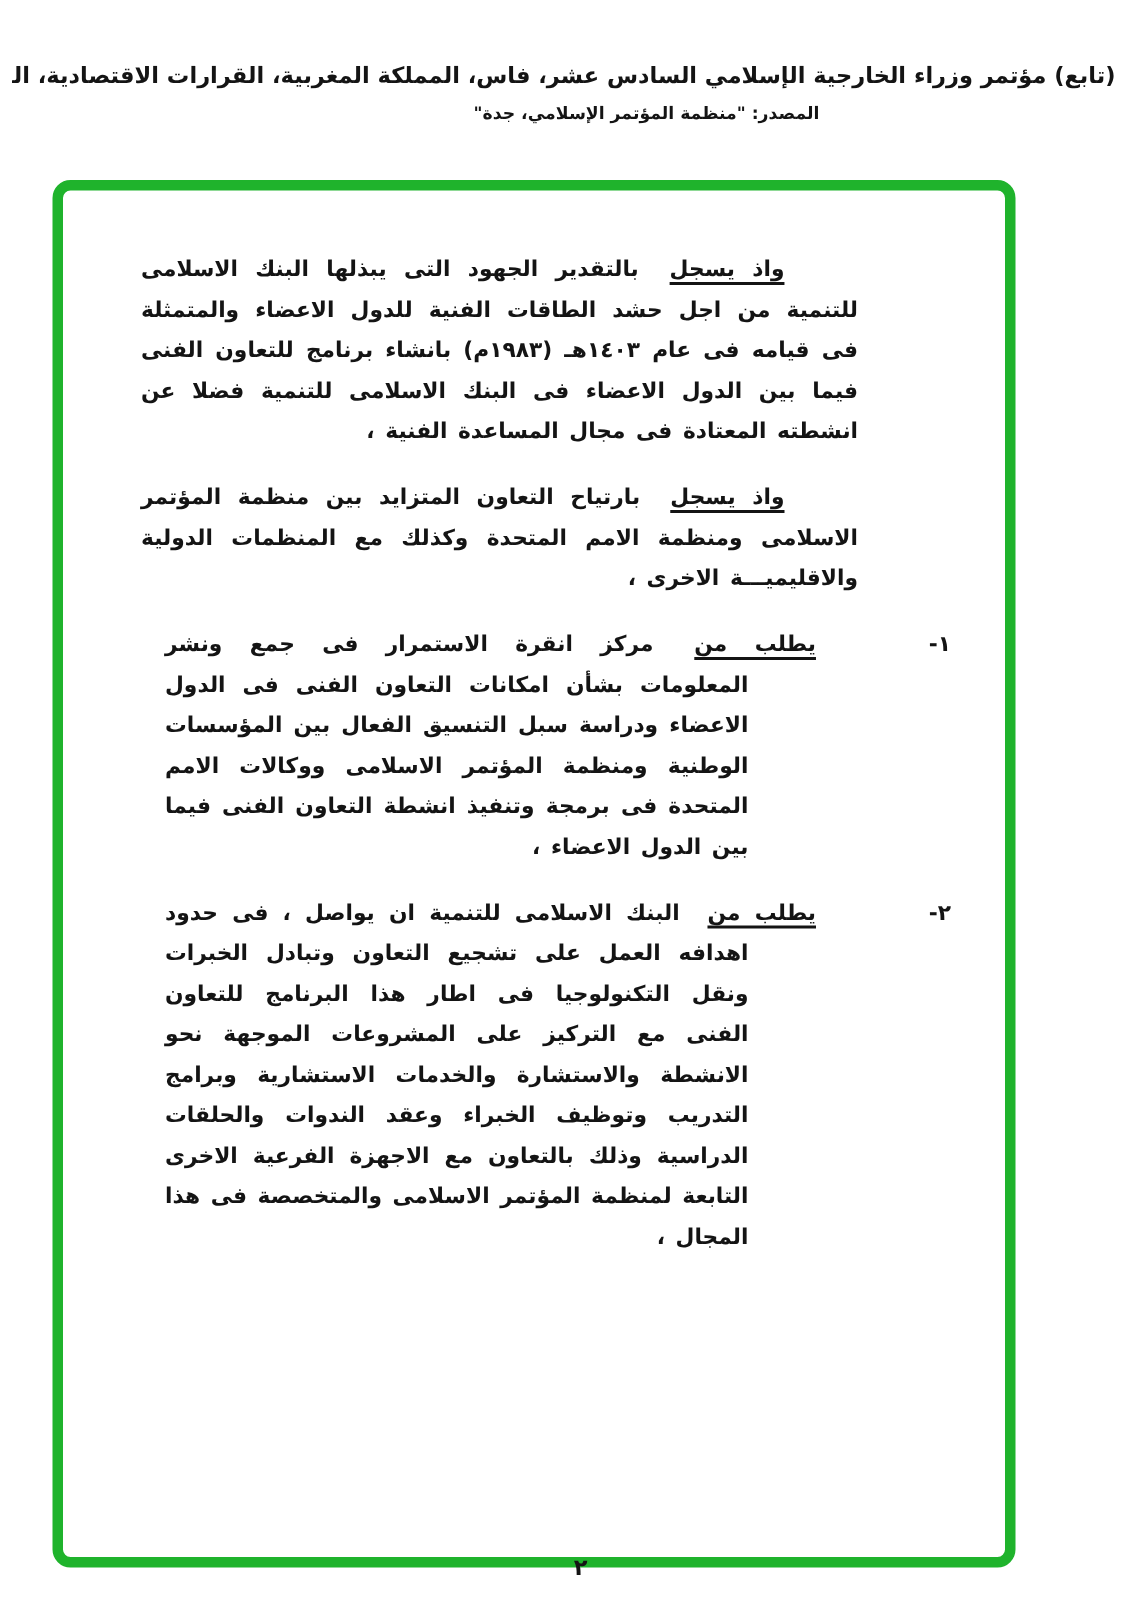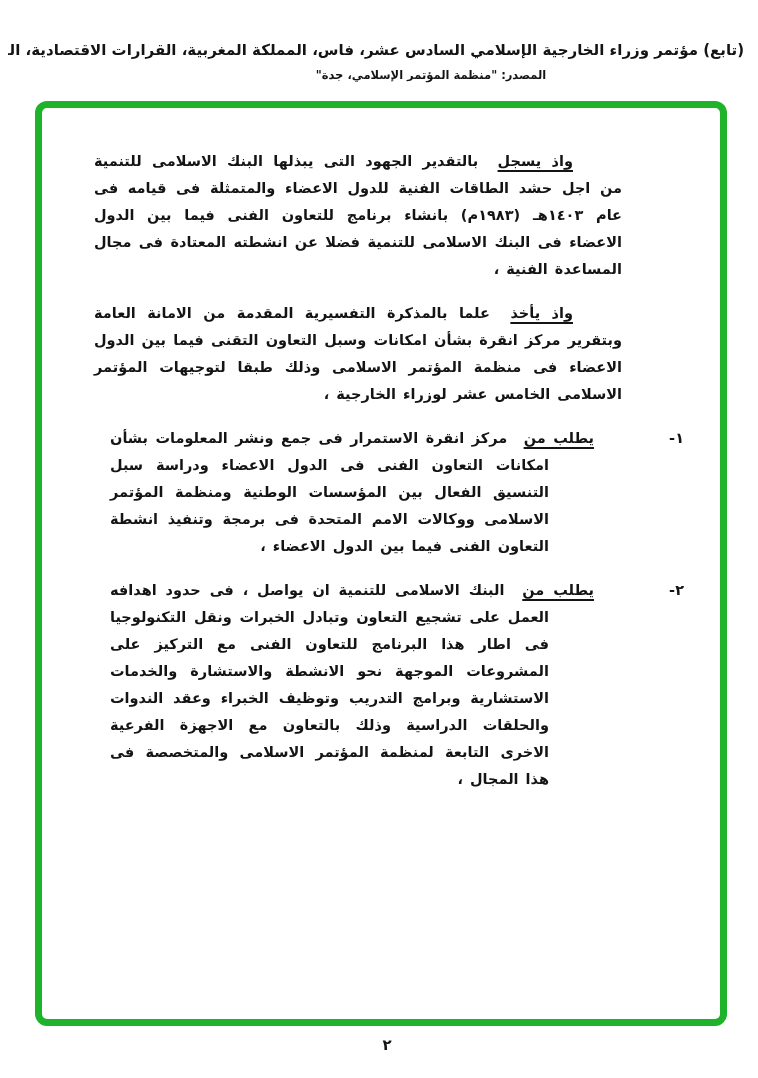--- a/index.html
+++ b/index.html
@@ -21,22 +21,22 @@
     white-space:nowrap; overflow:hidden;
   }
   .hdr-line2 {
     position:absolute; top:68px; left:0; right:0;
     text-align:center;
     transform:translateX(52px);
     font-size:11.5px; font-weight:bold;
   }
   
   .frame {
-    position:absolute; left:35px; top:101px;
-    width:692px; height:925px;
+    position:absolute; left:35px; top:120px;
+    width:642px; height:925px;
     box-sizing:border-box;
     border:7px solid #1fb32c;
     border-radius:12px;
     padding:40px 98px 0 52px;
     background:#ffffff;
   }
   
   .doc-body { font-size:14.5px; font-weight:bold; line-height:27px; }
   .para {
     margin:0 0 17px 0;
@@ -81,25 +81,25 @@
 
   <div class="frame">
     <div class="doc-body">
 
       <p class="para">
         <span class="lead">واذ يسجل</span>
         <span>بالتقدير الجهود التى يبذلها البنك الاسلامى للتنمية من اجل حشد الطاقات الفنية للدول الاعضاء والمتمثلة فى قيامه فى عام ١٤٠٣هـ (١٩٨٣م) بانشاء برنامج للتعاون الفنى فيما بين الدول الاعضاء فى البنك الاسلامى للتنمية فضلا عن انشطته المعتادة فى مجال المساعدة الفنية ،</span>
       </p>
 
 
+      <p class="para">
+        <span class="lead">واذ يسجل</span>
+        <span>بارتياح التعاون المتزايد بين منظمة المؤتمر الاسلامى ومنظمة الامم المتحدة وكذلك مع المنظمات الدولية والاقليميـــة الاخرى ،</span>
+      </p>
 
-      <p class="para">
-        <span class="lead">واذ يأخذ</span>
-        <span>علما بالمذكرة التفسيرية المقدمة من الامانة العامة وبتقرير مركز انقرة بشأن امكانات وسبل التعاون التقنى فيما بين الدول الاعضاء فى منظمة المؤتمر الاسلامى وذلك طبقا لتوجيهات المؤتمر الاسلامى الخامس عشر لوزراء الخارجية ،</span>
-      </p>
 
       <div class="item">
         <span class="item-num">١-</span>
         <p class="item-body">
           <span class="lead">يطلب من</span>
           <span>مركز انقرة الاستمرار فى جمع ونشر المعلومات بشأن امكانات التعاون الفنى فى الدول الاعضاء ودراسة سبل التنسيق الفعال بين المؤسسات الوطنية ومنظمة المؤتمر الاسلامى ووكالات الامم المتحدة فى برمجة وتنفيذ انشطة التعاون الفنى فيما بين الدول الاعضاء ،</span>
         </p>
       </div>
 
       <div class="item">

